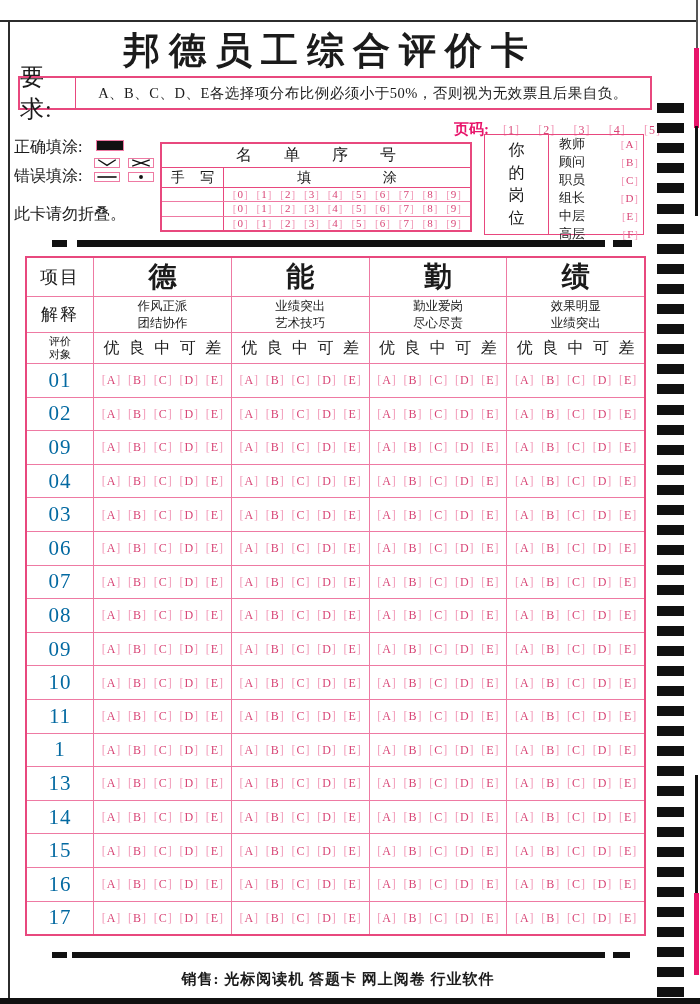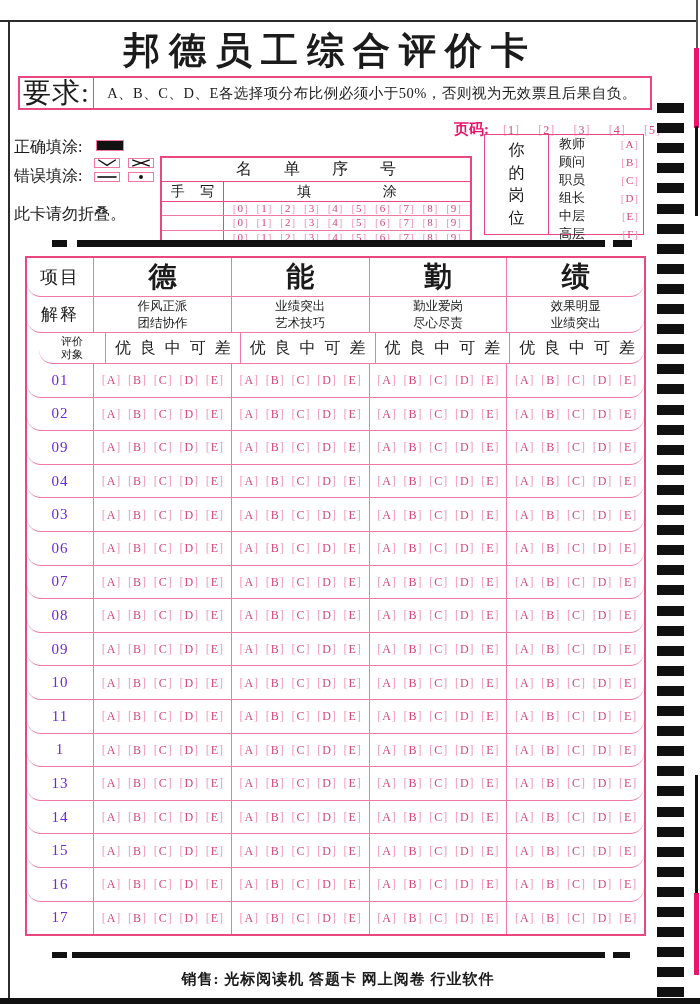--- a/index.html
+++ b/index.html
@@ -20,22 +20,22 @@
   .frame-top{position:absolute;left:0;top:20px;width:697px;height:2px;background:#2c2c2c;}
   .frame-left{position:absolute;left:8px;top:20px;width:2px;height:980px;background:#2c2c2c;}
   .frame-bottom{position:absolute;left:0;top:998px;width:700px;height:6px;background:#111;}
 
   .title{position:absolute;left:0;top:26px;width:660px;text-align:center;
     font-size:37px;font-weight:600;letter-spacing:9px;}
 
   
   .req{position:absolute;left:18px;top:76px;width:634px;height:34px;
     border:2px solid var(--pbs);display:flex;align-items:stretch;}
-  .req-label{width:74px;display:flex;align-items:center;justify-content:center;
-    font-size:28px;border-right:1px solid var(--pbs);letter-spacing:1px;}
+  .req-label{width:56px;display:flex;align-items:center;justify-content:center;
+    font-size:24px;border-right:1px solid var(--pbs);letter-spacing:1px;}
   .req-text{flex:1;display:flex;align-items:center;justify-content:center;
     font-size:14.5px;letter-spacing:.5px;}
 
   
   .pageno{position:absolute;left:446px;top:120px;width:206px;display:flex;align-items:center;margin-left:8px;}
   .pageno-label{color:var(--mag);font-weight:bold;font-size:15px;margin-right:14px;}
   .pageno-bubbles{flex:1;display:flex;justify-content:space-between;}
 
   
   .bb{color:var(--bub);font-size:12px;line-height:1;white-space:nowrap;}
@@ -47,21 +47,21 @@
   .fg-wrong{position:absolute;left:14px;top:166px;font-size:16px;}
   .fg-fold{position:absolute;left:14px;top:204px;font-size:16px;}
   .sym-correct{position:absolute;left:96px;top:140px;width:28px;height:11px;
     background:#111;border:1px solid var(--pb);}
   .sym{width:26px;height:10px;border:1px solid var(--pb);display:inline-block;}
   .sym svg{display:block;width:100%;height:100%;}
   .sym-grid{position:absolute;left:94px;top:158px;width:64px;display:flex;flex-wrap:wrap;gap:4px 8px;}
 
   
   .serial{position:absolute;left:160px;top:142px;width:312px;height:90px;
-    border:2px solid var(--pbs);display:flex;flex-direction:column;margin-top:14px;}
+    border:2px solid var(--pbs);display:flex;flex-direction:column;}
   .serial-title{height:24px;border-bottom:1px solid var(--pbs);display:flex;
     align-items:center;justify-content:center;font-size:16px;letter-spacing:14px;text-indent:14px;}
   .serial-sub{height:20px;border-bottom:1px solid var(--pbs);display:flex;}
   .serial-sub .hw{width:62px;border-right:1px solid var(--pbs);display:flex;
     align-items:center;justify-content:center;font-size:14px;letter-spacing:6px;text-indent:6px;}
   .serial-sub .fl{flex:1;display:flex;align-items:center;justify-content:center;
     font-size:14px;letter-spacing:34px;text-indent:34px;}
   .serial-rows{flex:1;display:flex;flex-direction:column;}
   .s-row{flex:1;display:flex;border-bottom:1px solid var(--pb);}
   .s-row:last-child{border-bottom:none;}
@@ -80,38 +80,38 @@
   .p-name{font-size:13px;}
   .p-row .bb{font-size:11px;}
 
   
   .sync{position:absolute;height:7px;background:#111;}
   .sync.small{width:15px;}
 
   
   .etable{position:absolute;left:25px;top:256px;width:621px;height:680px;
     border:2px solid var(--pbs);display:flex;flex-direction:column;}
-  .t-row{display:flex;border-bottom:1px solid var(--pb);border-radius:14px;}
+  .t-row{display:flex;border-bottom:1px solid var(--pb);}
   .t-label{width:66px;flex:none;display:flex;flex-direction:column;
     align-items:center;justify-content:center;}
   .t-cell{flex:1;border-left:1px solid var(--pb);display:flex;
     align-items:center;justify-content:space-evenly;}
   .hdr1{height:39px;}
   .hdr1 .t-label{font-size:18px;letter-spacing:2px;}
   .hdr1 .t-cell{font-size:28px;font-weight:600;}
   .hdr2{height:36px;}
   .hdr2 .t-label{font-size:17px;letter-spacing:2px;}
   .hdr2 .t-cell{flex-direction:column;font-size:12.5px;line-height:1.3;}
-  .hdr3{height:31px;margin-left:12px;}
+  .hdr3{height:31px;}
   .hdr3 .t-label{font-size:11px;line-height:1.2;}
   .hdr3 .t-cell{font-size:16px;}
   .t-body{flex:1;display:flex;flex-direction:column;}
   .t-body .t-row{flex:1;}
   .t-body .t-row:last-child{border-bottom:none;}
-  .row-num{font-size:15px;letter-spacing:1px;color:#6d28d9;}
+  .row-num{font-size:21px;letter-spacing:1px;color:#0369a1;}
   .t-cell .bb{font-size:12px;}
 
   
   .footer{position:absolute;left:8px;top:970px;width:660px;text-align:center;
     font-size:15px;font-weight:600;letter-spacing:1px;}
 
   
   .tmark{position:absolute;left:657px;width:27px;height:10px;background:#111;}
   .strip{position:absolute;}
 </style>

